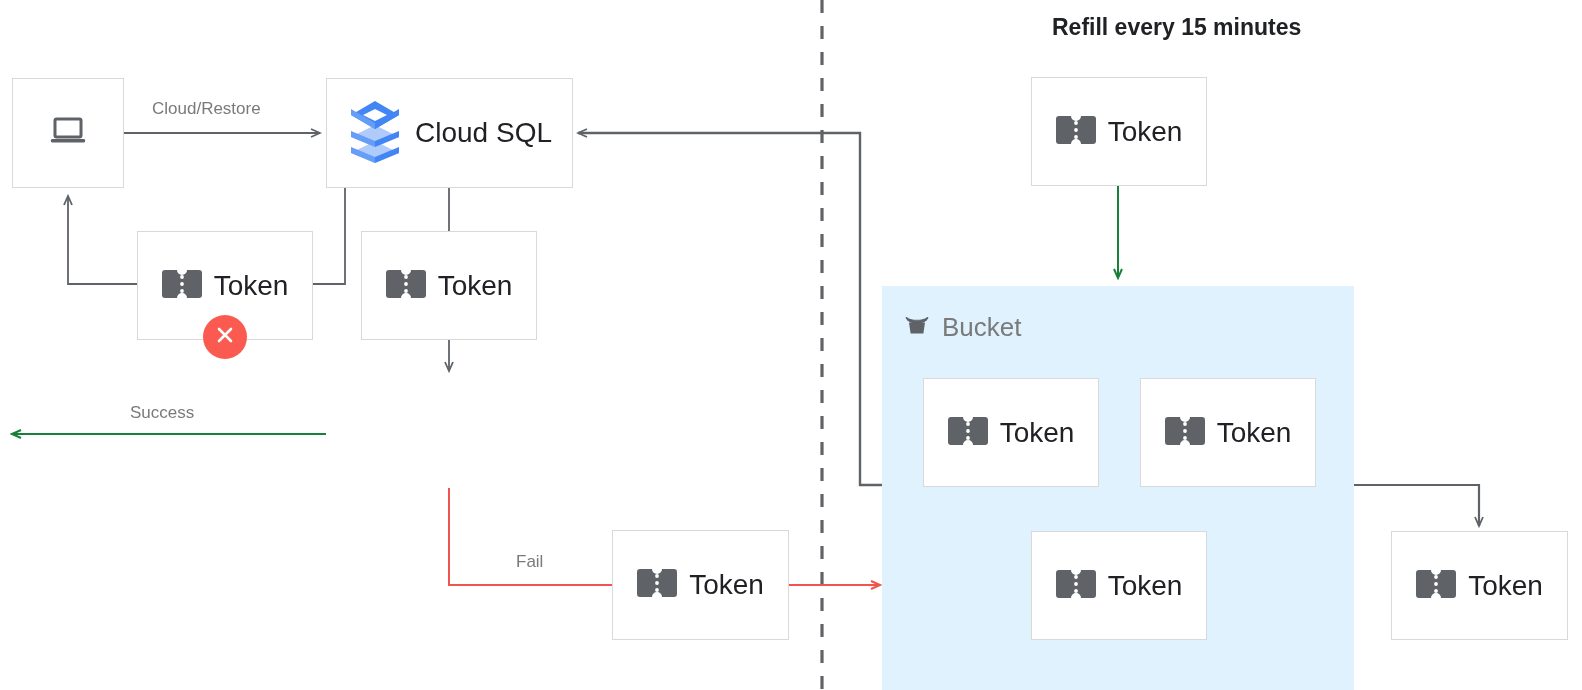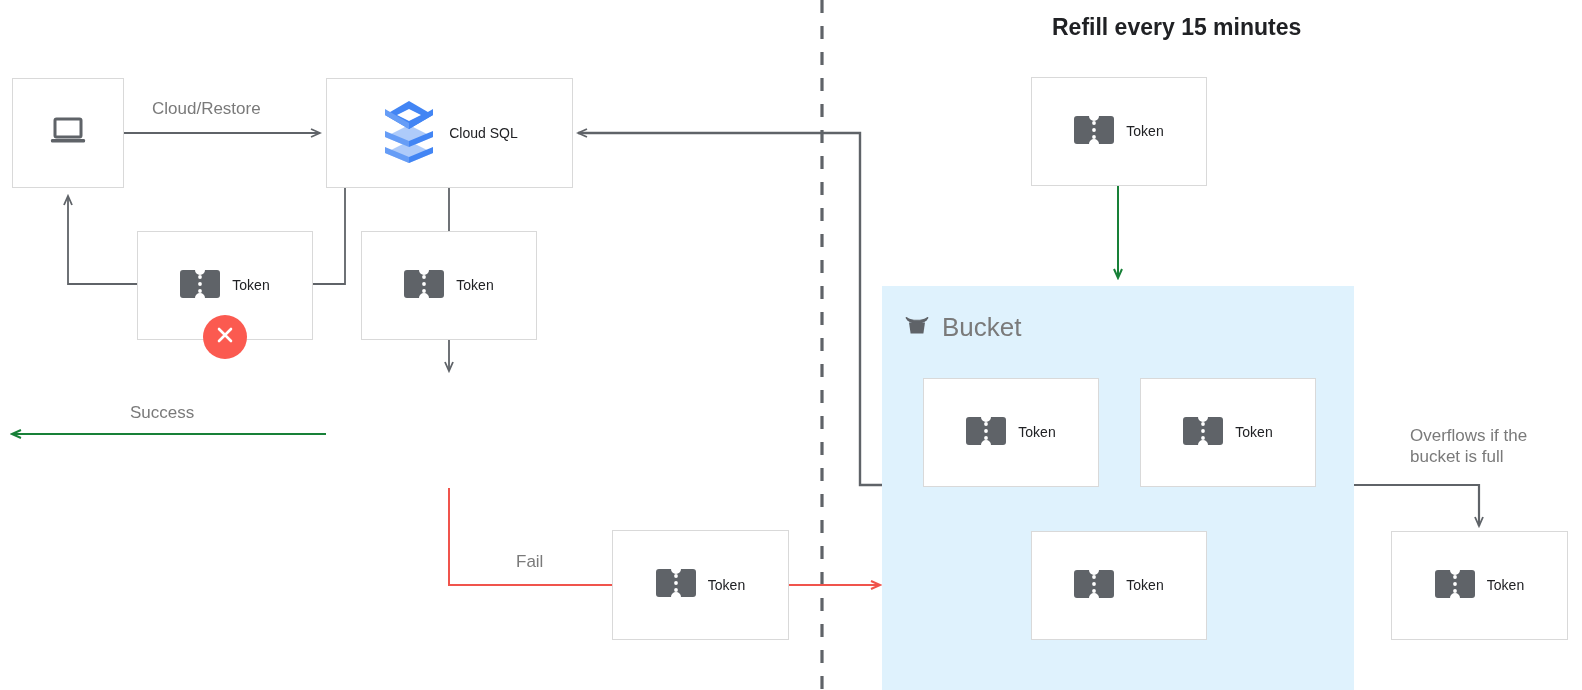--- a/index.html
+++ b/index.html
@@ -3,21 +3,21 @@
 <meta charset="utf-8">
 <style>
   html,body{margin:0;padding:0;background:#ffffff;}
   body{font-family:"Liberation Sans","DejaVu Sans",sans-serif;}
   #stage{position:relative;width:1582px;height:690px;background:#ffffff;overflow:hidden;}
 
   
   .node{position:absolute;box-sizing:border-box;border:1.5px solid #d9d9d9;background:#ffffff;
         display:flex;align-items:center;justify-content:center;}
   .node-inner{display:flex;align-items:center;gap:12px;}
-  .node-label{color:#202124;font-size:14px;line-height:1.18;white-space:pre-line;}
+  .node-label{color:#202124;font-size:28px;line-height:1.18;white-space:pre-line;}
 
   
   #wires{position:absolute;left:0;top:0;width:1582px;height:690px;pointer-events:none;}
 
   
   .edge-label{position:absolute;color:#7a7a7a;font-size:17px;line-height:1.25;white-space:pre-line;}
 
   
   #bucket-region{position:absolute;background:#dff2fd;}
   #bucket-title{position:absolute;display:flex;align-items:center;gap:10px;}
@@ -91,22 +91,20 @@
 
     <path d="M1354,485 L1479,485 L1479,526" fill="none" stroke="#5f6368" stroke-width="2.2" marker-end="url(#ah-gray)"></path>
   </svg>
 
   <div class="edge-label" style="left:152px;top:98px;">Cloud/Restore</div>
 
   <div class="edge-label" style="left:130px;top:402px;text-align:center;">Success</div>
 
   <div class="edge-label" style="left:516px;top:551px;">Fail</div>
 
-  <div class="edge-label" style="left:1410px;top:425px;">Overflows if the
-bucket is full</div>
 
   <div class="node" style="left:12px;top:78px;width:112px;height:110px;">
     <div class="node-inner">
       <span class="icon">
         <svg width="42" height="34" viewBox="0 0 42 34">
           <rect x="8" y="5" width="26" height="18" rx="1.5" fill="none" stroke="#5f6368" stroke-width="3"></rect>
           <rect x="4" y="25" width="34" height="3.4" rx="1.2" fill="#5f6368"></rect>
         </svg>
       </span>
     </div>

